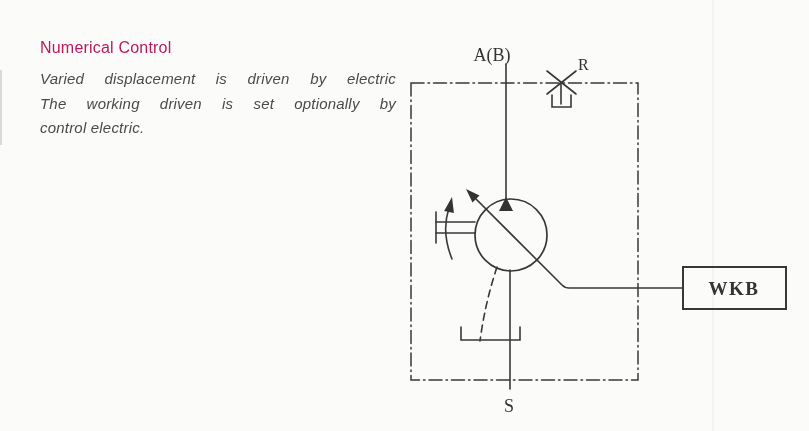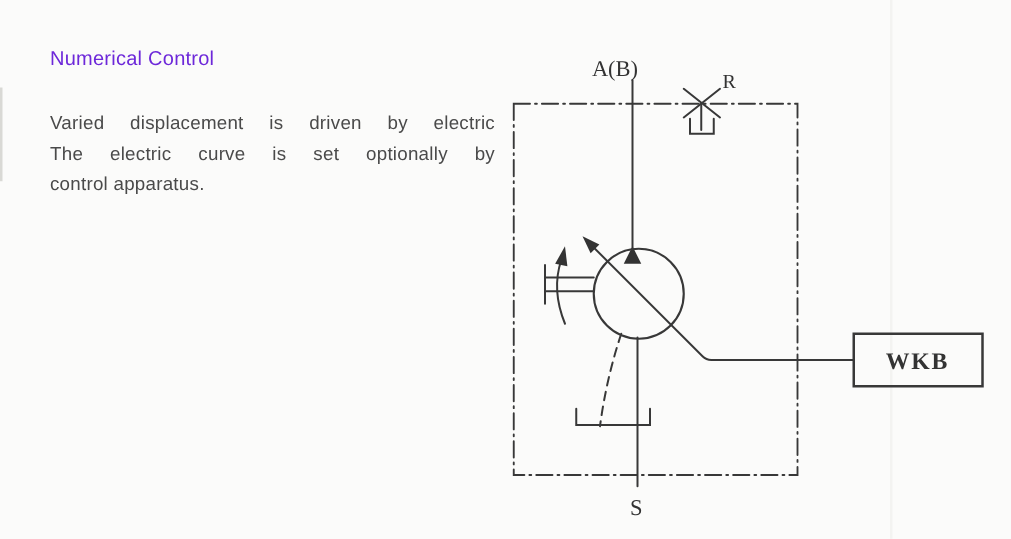--- a/index.html
+++ b/index.html
@@ -5,45 +5,45 @@
   html,body{margin:0;padding:0;}
   body{
     width:809px;height:431px;position:relative;overflow:hidden;
     background:#fbfbfa;
     font-family:"Liberation Sans", sans-serif;
   }
   .scan-rule{position:absolute;left:0;top:70px;width:2px;height:75px;background:#d9d9d5;}
   .scan-band{position:absolute;left:712px;top:0;width:2px;height:431px;background:#f3f3f1;}
   .text-panel{position:absolute;left:40px;top:39px;width:356px;color:#454545;}
   .panel-heading{
-    font-size:16px;line-height:18px;color:#6d28d9;letter-spacing:.2px;
+    font-size:16px;line-height:18px;color:#be185d;letter-spacing:.2px;
   }
-  .panel-body{position:absolute;left:0;top:48px;width:356px;}
+  .panel-body{position:absolute;left:0;top:28px;width:356px;font-style:italic;}
   .body-line{
     font-size:15px;line-height:24.5px;letter-spacing:.2px;color:#4a4a4a;
     white-space:nowrap;
   }
   .body-line.just{
     white-space:normal;text-align:justify;text-align-last:justify;width:356px;
   }
   svg text{font-family:"Liberation Serif","DejaVu Serif",serif;fill:#333;}
   .diagram{position:absolute;left:0;top:0;}
 </style>
 </head>
 <body>
 
 <div class="scan-band"></div>
 <div class="scan-rule"></div>
 
 <div class="text-panel">
   <div class="panel-heading">Numerical Control</div>
   <div class="panel-body">
     <div class="body-line just">Varied displacement is driven by electric</div>
-    <div class="body-line just">The electric curve is set optionally by</div>
-    <div class="body-line">control apparatus.</div>
+    <div class="body-line just">The working driven is set optionally by</div>
+    <div class="body-line">control electric.</div>
   </div>
 </div>
 
 <svg class="diagram" width="809" height="431" viewBox="0 0 809 431">
   <g stroke="#383838" stroke-width="1.6" fill="none" stroke-linecap="round">
 
     <rect x="411" y="83" width="227" height="297" stroke-dasharray="13 4 1.5 4" stroke-width="1.5"></rect>
 
     <line x1="506" y1="64" x2="506" y2="207"></line>
     <polygon points="506,197 499,211 513,211" fill="#333" stroke="none"></polygon>

